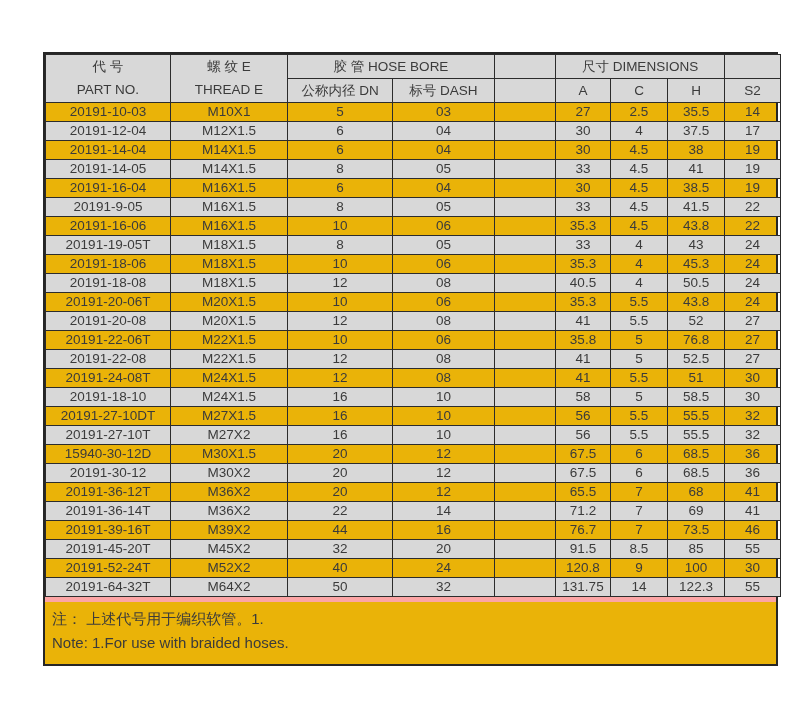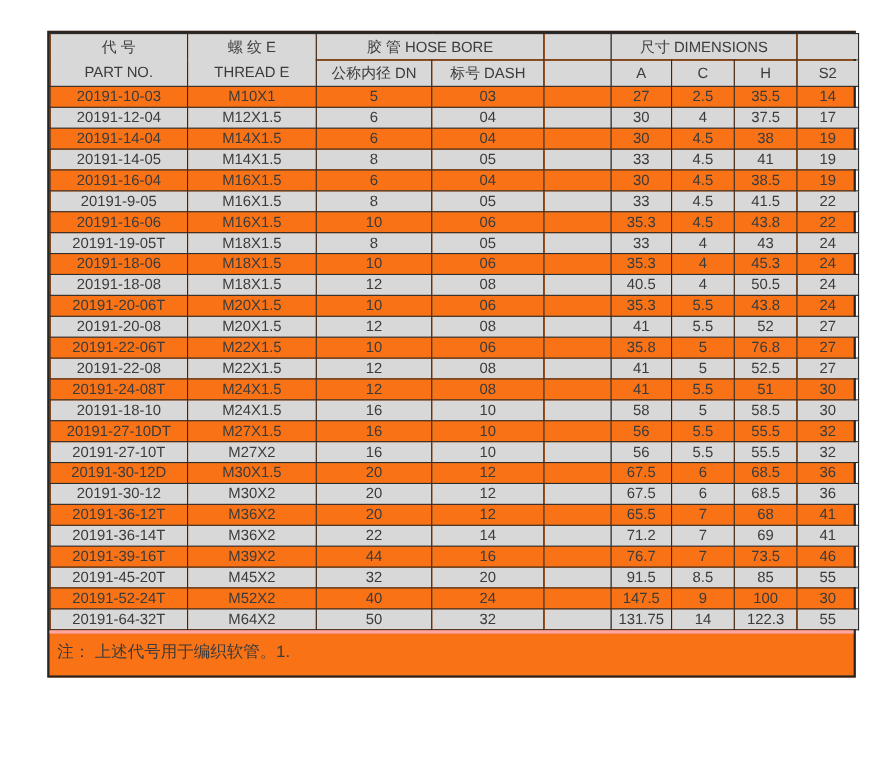--- a/index.html
+++ b/index.html
@@ -5,25 +5,25 @@
   html, body { margin: 0; padding: 0; }
   body {
     width: 800px; height: 702px;
     background: #ffffff;
     font-family: "Liberation Sans", sans-serif;
     position: relative;
     color: #3b3b3b;
   }
   .sheet {
     position: absolute;
-    left: 43px; top: 28px;
+    left: 43px; top: 52px;
     width: 735px;
     border: 2px solid #262626;
     box-sizing: border-box;
-    background: #f97316;
+    background: #eab308;
   }
   table {
     border-collapse: collapse;
     width: 100%;
     table-layout: fixed;
   }
   th, td {
     border: 1px solid #2c2c2c;
     text-align: center;
     vertical-align: middle;
@@ -38,21 +38,21 @@
     height: 23px;
   }
   thead th.bilingual div { line-height: 1.68; }
   tbody td {
     font-size: 13.5px;
     height: 18px;
     line-height: 1;
   }
   tbody tr:nth-child(even) td { background: #d8d8d8; }
   .notes {
-    border-top: 3px solid #fca5a5;
+    border-top: 5px solid #fca5a5;
     padding: 5px 21px 9px 7px;
     font-size: 15px;
   }
   .note-line { display: flex; line-height: 1.6; }
   .note-left { width: 238px; flex: none; }
 </style>
 </head>
 <body>
 
 <div class="sheet">
@@ -286,21 +286,21 @@
           <td>M27X2</td>
           <td>16</td>
           <td>10</td>
           <td></td>
           <td>56</td>
           <td>5.5</td>
           <td>55.5</td>
           <td>32</td>
         </tr>
         <tr>
-          <td>20191-30-12D</td>
+          <td>15940-30-12D</td>
           <td>M30X1.5</td>
           <td>20</td>
           <td>12</td>
           <td></td>
           <td>67.5</td>
           <td>6</td>
           <td>68.5</td>
           <td>36</td>
         </tr>
         <tr>
@@ -357,21 +357,21 @@
           <td>8.5</td>
           <td>85</td>
           <td>55</td>
         </tr>
         <tr>
           <td>20191-52-24T</td>
           <td>M52X2</td>
           <td>40</td>
           <td>24</td>
           <td></td>
-          <td>147.5</td>
+          <td>120.8</td>
           <td>9</td>
           <td>100</td>
           <td>30</td>
         </tr>
         <tr>
           <td>20191-64-32T</td>
           <td>M64X2</td>
           <td>50</td>
           <td>32</td>
           <td></td>
@@ -381,15 +381,16 @@
           <td>55</td>
         </tr>
       </tbody>
   </table>
 
   <div class="notes">
     <div class="note-line">
       <span class="note-left">注： 上述代号用于编织软管。1.</span>
     </div>
     <div class="note-line">
+      <span class="note-left">Note: 1.For use with braided hoses.</span>
     </div>
   </div>
 </div>
 
 </body></html>

